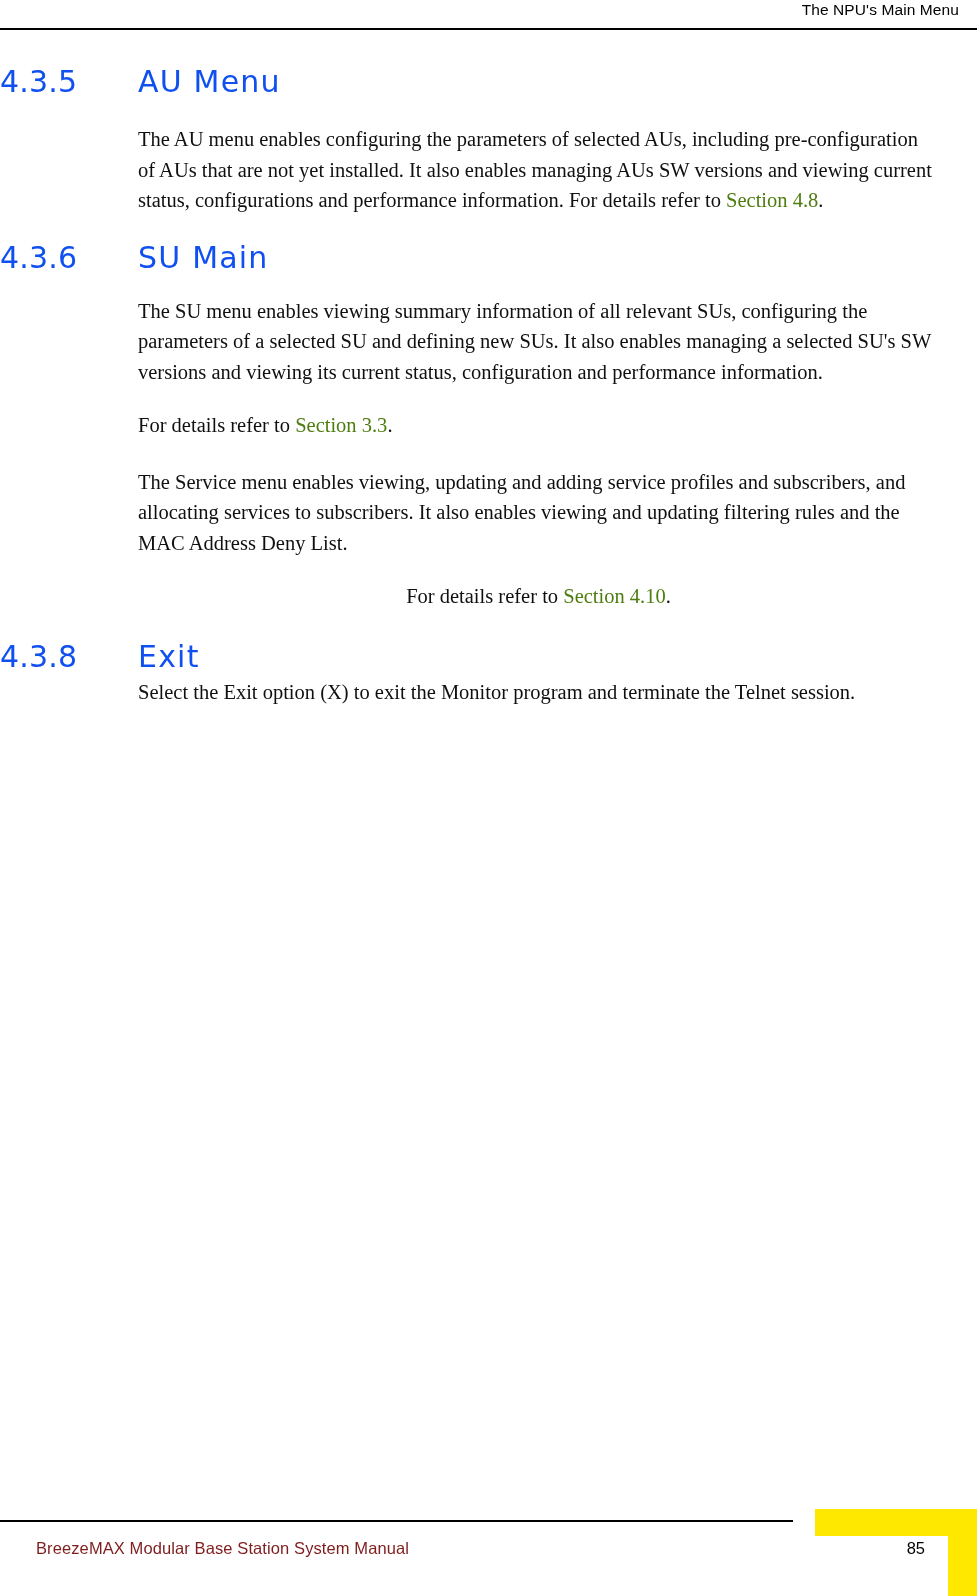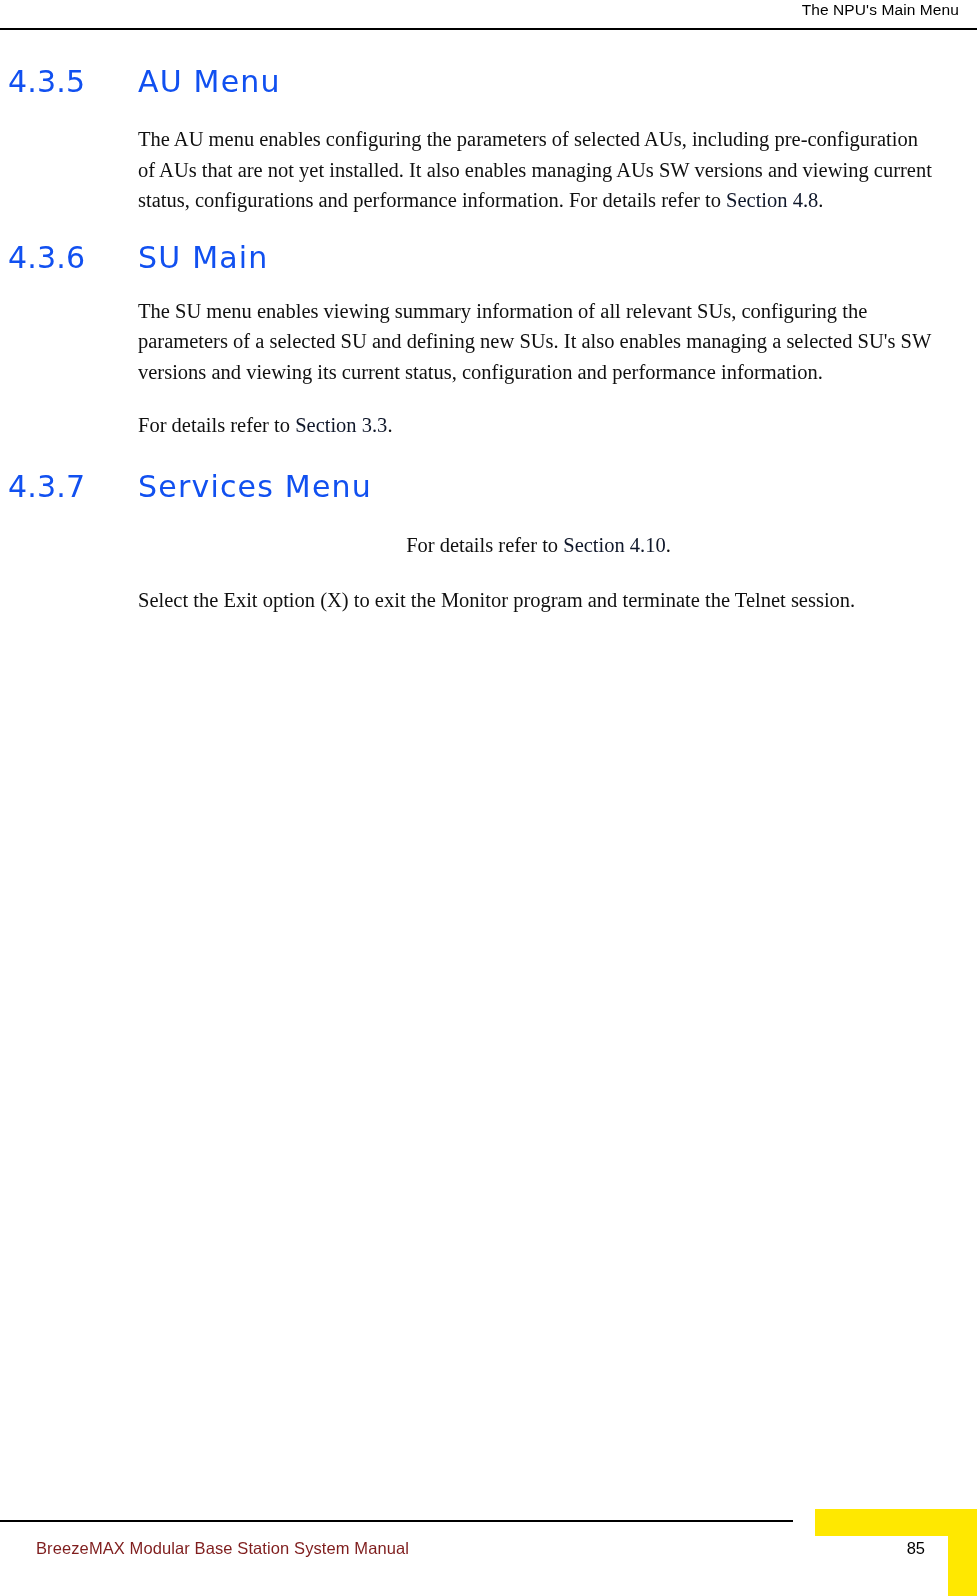--- a/index.html
+++ b/index.html
@@ -79,21 +79,21 @@
     font-size: 30px;
     line-height: 40px;
     font-weight: 400;
     letter-spacing: 0.4px;
     margin: 0;
     padding-left: 138px;
   }
 
   .heading .num {
     position: absolute;
-    left: 8px;
+    left: 0;
     top: 0;
     width: 130px;
     letter-spacing: 0.2px;
   }
 
   .heading .ttl {
     display: inline-block;
     letter-spacing: 1.2px;
   }
 
@@ -106,21 +106,21 @@
     margin: 0;
     font-family: "Liberation Serif", "DejaVu Serif", serif;
     font-size: 20.5px;
     line-height: 30.5px;
     color: #101010;
     text-align: left;
   }
 
   a.xref,
   span.xref {
-    color: #0f172a;
+    color: #4d7c0f;
     text-decoration: none;
   }
 
   
   .sec-435 { margin-top: 0; }
   .sec-435 .body-block { margin-top: 22px; }
 
   .sec-436 { margin-top: 22px; }
   .sec-436 .body-block { margin-top: 18px; }
   .sec-436 .para-2 { margin-top: 23px; }
@@ -203,26 +203,27 @@
         </div>
       </div>
       <div class="section sec-436">
         <h2 class="heading"><span class="num">4.3.6</span><span class="ttl">SU Main</span></h2>
         <div class="body-block">
           <p class="para para-1"><span>The SU menu enables viewing summary information of all relevant SUs, configuring the parameters of a selected SU and defining new SUs. It also enables managing a selected SU's SW versions and viewing its current status, configuration and performance information.</span></p>
           <p class="para para-2"><span>For details refer to </span><span class="xref">Section 3.3</span><span>.</span></p>
         </div>
       </div>
       <div class="section sec-437">
-        <h2 class="heading"><span class="num">4.3.7</span><span class="ttl">Services Menu</span></h2>
-        <div class="body-block">
+        <div class="body-block">
+          <p class="para para-1"><span>The Service menu enables viewing, updating and adding service profiles and subscribers, and allocating services to subscribers. It also enables viewing and updating filtering rules and the MAC Address Deny List.</span></p>
           <p class="para para-2"><span>For details refer to </span><span class="xref">Section 4.10</span><span>.</span></p>
         </div>
       </div>
       <div class="section sec-438">
+        <h2 class="heading"><span class="num">4.3.8</span><span class="ttl">Exit</span></h2>
         <div class="body-block">
           <p class="para para-1"><span>Select the Exit option (X) to exit the Monitor program and terminate the Telnet session.</span></p>
         </div>
       </div>
     </div>
 
   <div class="footer-rule"></div>
   <div class="footer-tab-h"></div>
   <div class="footer-tab-v"></div>
   <div class="footer-title">BreezeMAX Modular Base Station System Manual</div>

